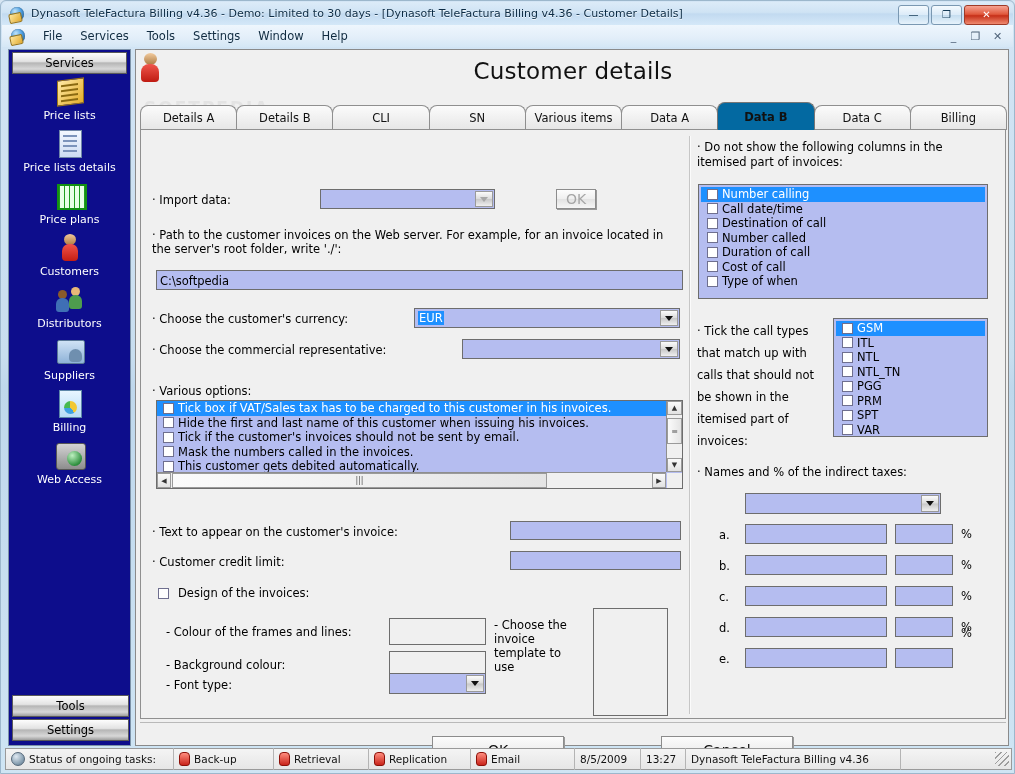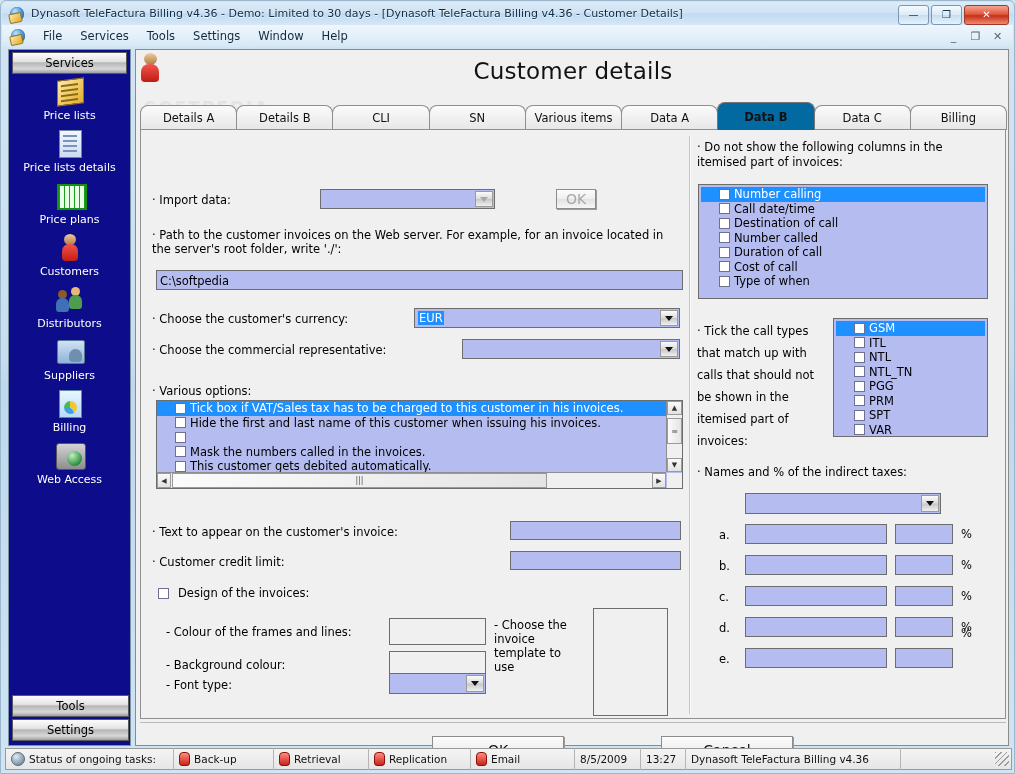--- a/index.html
+++ b/index.html
@@ -184,21 +184,21 @@
   .btn.disabled{color:#a6a6a6;}
   .cbx{
     width:11px;height:11px;background:#fff;border:1px solid #6f6f8f;
     box-sizing:border-box;flex:0 0 auto;
   }
   
   .listbox{
     background:#b5bdf0;border:1px solid #6d6d6d;box-sizing:border-box;
     overflow:hidden;position:relative;
   }
-  .lrow{display:flex;align-items:center;gap:4px;padding:0 18px;height:14.5px;font-size:11.5px;color:#000;white-space:nowrap;}
+  .lrow{display:flex;align-items:center;gap:4px;padding:0 6px;height:14.5px;font-size:11.5px;color:#000;white-space:nowrap;}
   .lrow.sel{background:#1e90ff;color:#fff;}
   .lrow.sel .cbx{background:#fff;}
   .vscroll{
     position:absolute;right:0;top:0;bottom:0;width:15px;
     background:#f0f0f0;border-left:1px solid #8e8e8e;
   }
   .hscroll{
     position:absolute;left:0;right:0;bottom:0;height:15px;
     background:#f0f0f0;border-top:1px solid #8e8e8e;
   }
@@ -400,20 +400,21 @@
             <div class="lrow sel">
                 <span class="cbx"></span>
                 <span>Tick box if VAT/Sales tax has to be charged to this customer in his invoices.</span>
               </div>
             <div class="lrow">
                 <span class="cbx"></span>
                 <span>Hide the first and last name of this customer when issuing his invoices.</span>
               </div>
             <div class="lrow">
                 <span class="cbx"></span>
+                <span>Tick if the customer's invoices should not be sent by email.</span>
               </div>
             <div class="lrow">
                 <span class="cbx"></span>
                 <span>Mask the numbers called in the invoices.</span>
               </div>
             <div class="lrow">
                 <span class="cbx"></span>
                 <span>This customer gets debited automatically.</span>
               </div>
 

